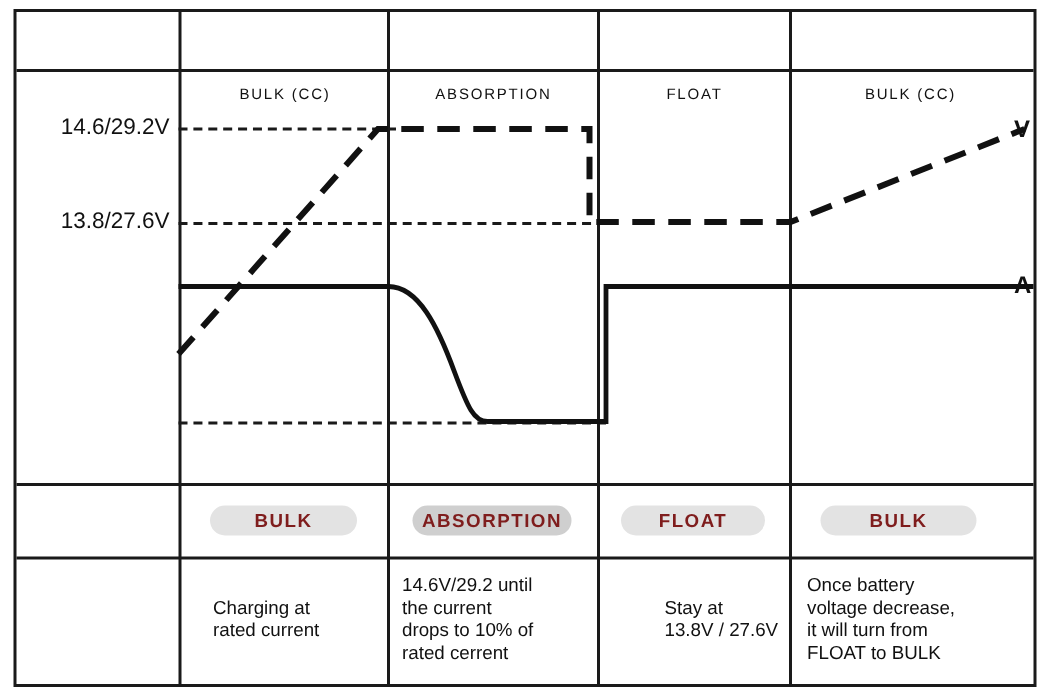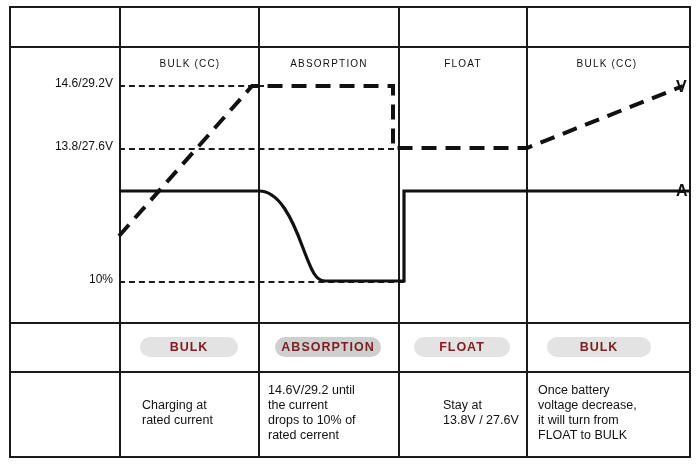--- a/index.html
+++ b/index.html
@@ -10,21 +10,21 @@
 
   
   .hdr{position:absolute;top:8px;height:38px;display:flex;align-items:center;justify-content:center;
        font-size:10px;letter-spacing:1.2px;color:#111;margin-top:36px;}
   .hdr-line{position:absolute;left:11px;top:46px;width:678px;height:2px;background:#1a1a1a;}
 
   
   .vline{position:absolute;width:2px;background:#1a1a1a;}
 
   
-  .ylab{position:absolute;font-size:12px;color:#111;text-align:right;white-space:nowrap;}
+  .ylab{position:absolute;font-size:15px;color:#111;text-align:right;white-space:nowrap;}
 
   
   .guide{position:absolute;height:0;border-top:2px dashed #1a1a1a;}
 
   
   .axis-letter{position:absolute;font-size:16px;font-weight:bold;color:#111;}
 
   
   .pill-row-line{position:absolute;left:11px;height:2px;background:#1a1a1a;}
   .pill{position:absolute;height:20px;border-radius:10px;display:flex;align-items:center;justify-content:center;
@@ -55,21 +55,20 @@
   <div class="vline" style="left:258px;top:8px;height:448px;"></div>
   <div class="vline" style="left:398px;top:8px;height:448px;"></div>
   <div class="vline" style="left:526px;top:8px;height:448px;"></div>
 
   <div class="guide" style="left:119px;top:85px;width:145px;"></div>
   <div class="guide" style="left:119px;top:148px;width:285px;"></div>
   <div class="guide" style="left:119px;top:281px;width:285px;"></div>
 
   <div class="ylab" style="left:0px;top:76px;width:113px;">14.6/29.2V</div>
   <div class="ylab" style="left:0px;top:139px;width:113px;">13.8/27.6V</div>
-  <div class="ylab" style="left:0px;top:272px;width:113px;">10%</div>
 
   <svg class="plot" viewBox="0 0 700 465">
 
     <path d="M119,191 L259,191 C279,191 292,218 303,248 C312,272 316,281 325,281 L404,281 L404,191 L527,191 L689,191" fill="none" stroke="#111" stroke-width="3.2" stroke-linejoin="miter" stroke-linecap="butt"></path>
 
     <path d="M119,236 L252,86 L393,86 L393,148 L527,148 L683,86" fill="none" stroke="#111" stroke-width="4" stroke-dasharray="15,9" stroke-linecap="butt"></path>
   </svg>
 
   <div class="axis-letter" style="left:676px;top:78px;">V</div>
   <div class="axis-letter" style="left:676px;top:182px;">A</div>

